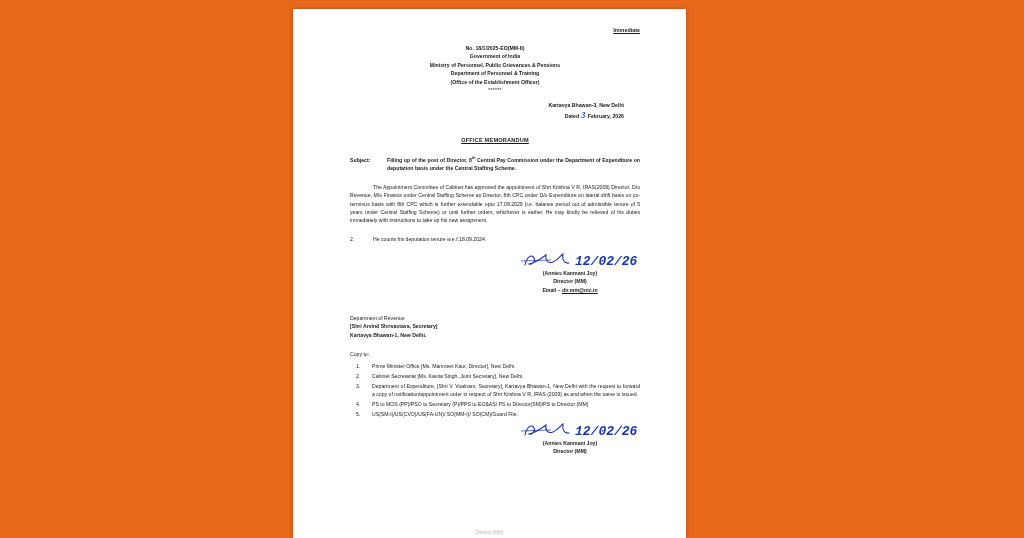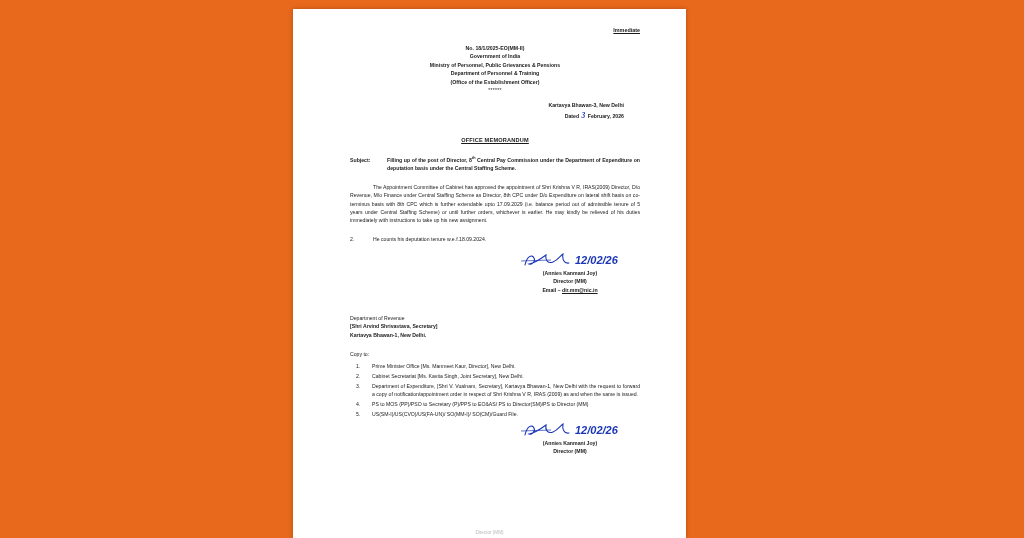--- a/index.html
+++ b/index.html
@@ -121,24 +121,24 @@
     height: 17px;
     width: 110px;
     margin: 0 auto;
   }
   .sig svg { position: absolute; left: 0; top: 0; }
   .sig .sigdate {
     position: absolute;
     left: 60px;
     top: 1px;
     color: #1b36b5;
-    font-family: Liberation Sans, sans-serif;
+    font-family: Liberation Mono, monospace;
     font-style: italic;
     font-weight: bold;
-    font-size: 11px;
+    font-size: 13px;
     white-space: nowrap;
   }
   .sign-name {
     font-weight: bold;
     font-size: 5.2px;
     line-height: 1.6;
   }
   .email-line {
     font-weight: bold;
     font-size: 5.2px;

